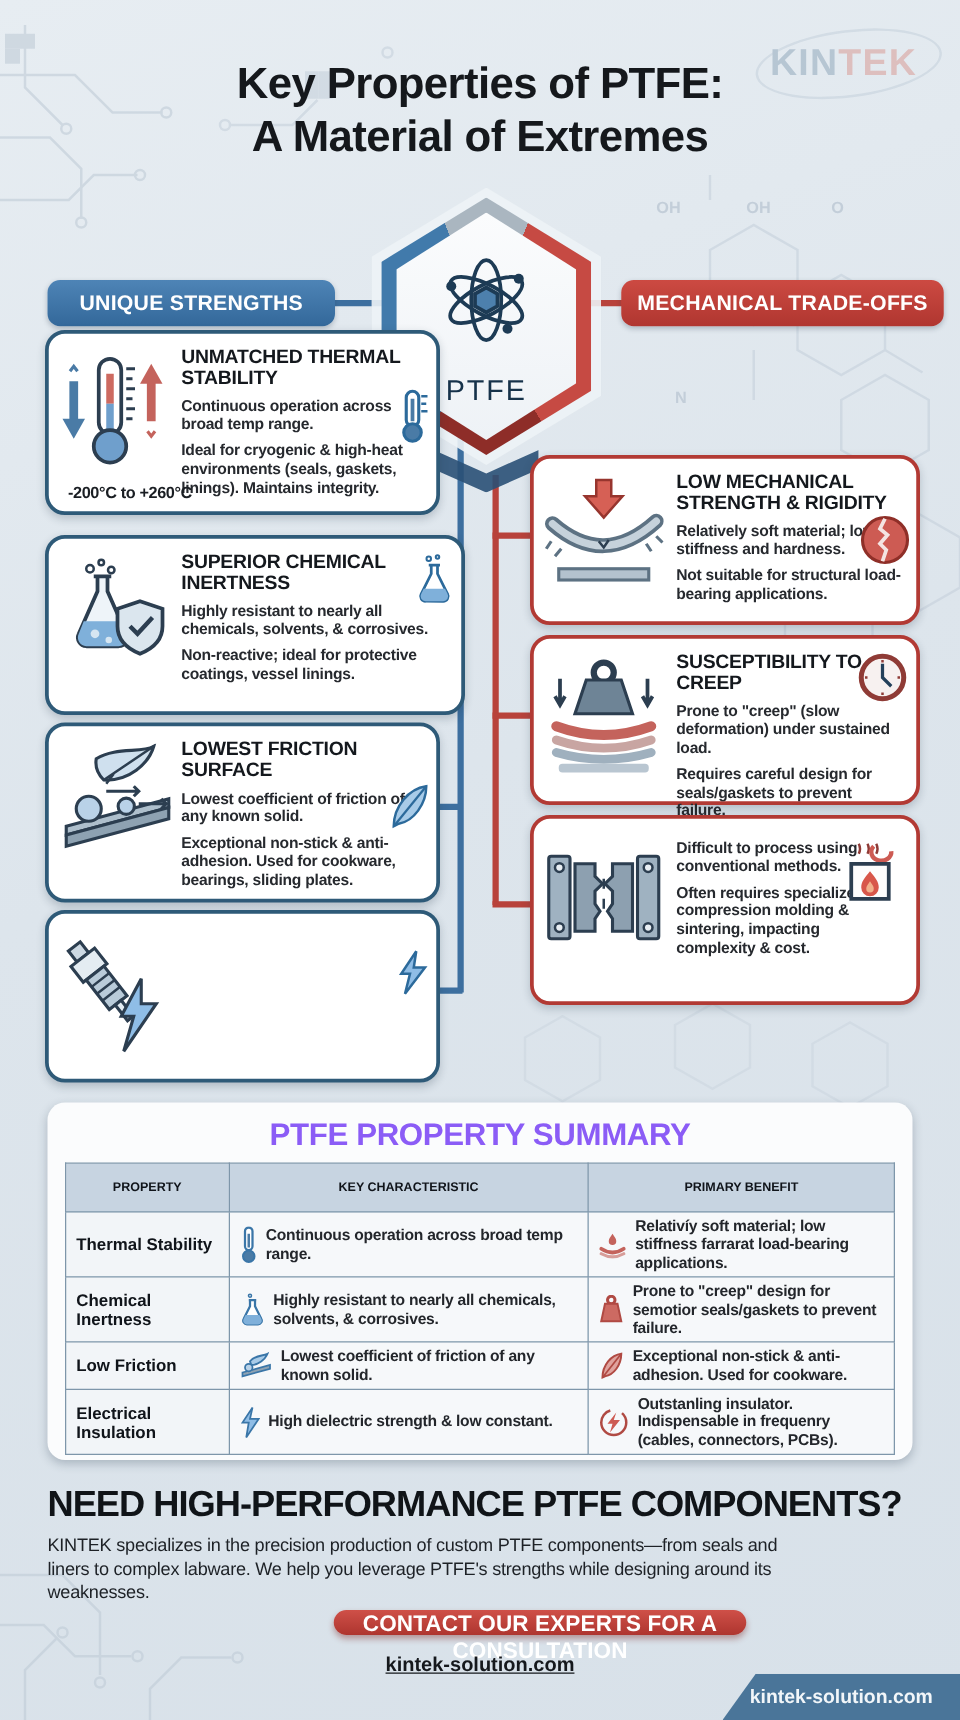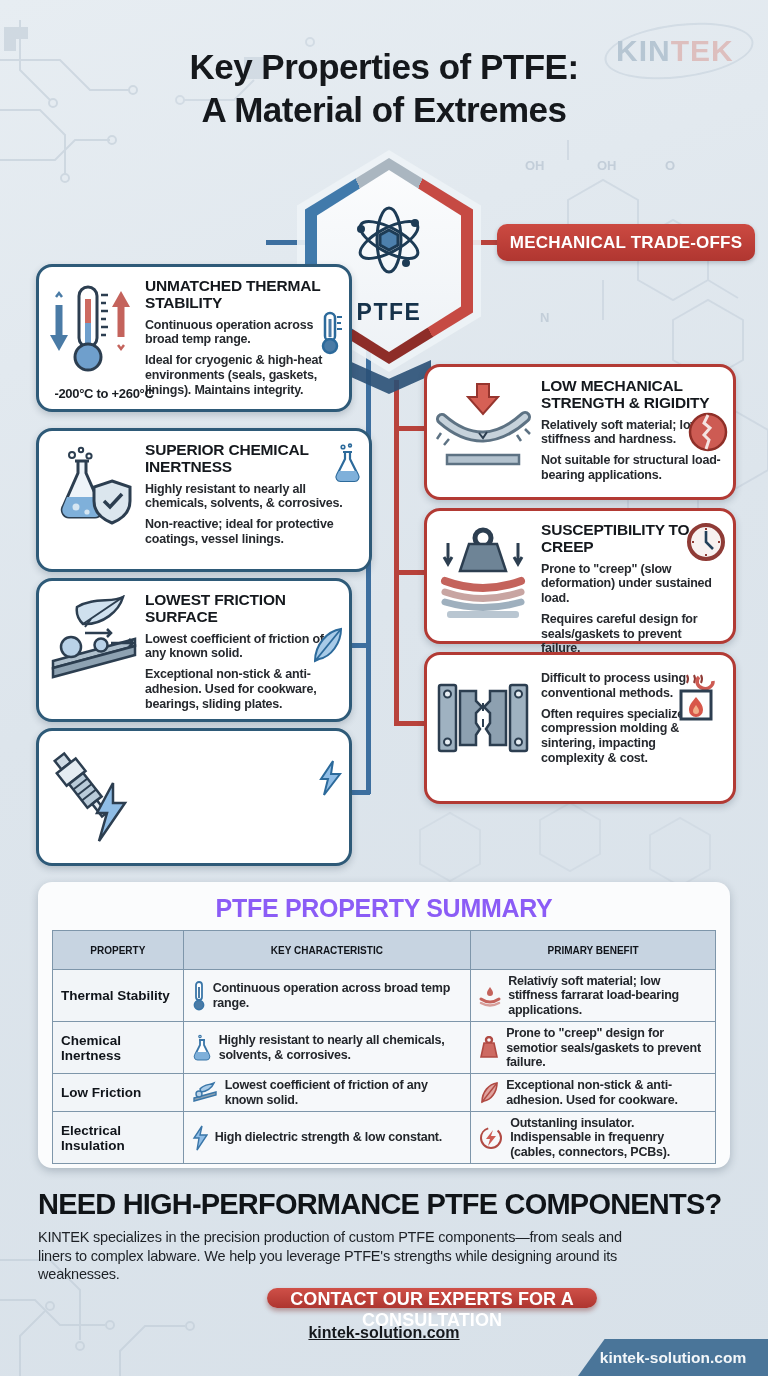--- a/index.html
+++ b/index.html
@@ -38,21 +38,21 @@
             clip-path:polygon(50% 0,100% 25%,100% 75%,50% 100%,0 75%,0 25%);opacity:.9;
             filter:drop-shadow(0 4px 6px rgba(40,60,80,.25));}
   .hex-ring{position:absolute;left:305px;top:158px;width:168px;height:206px;
             clip-path:polygon(50% 0,100% 25%,100% 75%,50% 100%,0 75%,0 25%);
             background:conic-gradient(from 0deg,#aab6c0 0 22deg,#c64a43 22deg 150deg,#8e2d28 150deg 208deg,#2c5d8c 208deg 260deg,#417aab 260deg 338deg,#aab6c0 338deg 360deg);}
   .hex-inner{position:absolute;inset:12px;clip-path:polygon(50% 0,100% 25%,100% 75%,50% 100%,0 75%,0 25%);
              background:linear-gradient(180deg,#fbfcfd,#eef2f6);display:flex;flex-direction:column;
              align-items:center;justify-content:center;}
   .hex-chev{position:absolute;left:347px;top:360px;width:84px;height:34px;background:#2a5075;
             clip-path:polygon(0 0,50% 55%,100% 0,100% 45%,50% 100%,0 45%);opacity:.9;}
-  .ptfe-label{font-size:23px;font-weight:bold;color:#16324a;letter-spacing:1.5px;margin-top:16px;}
+  .ptfe-label{font-size:23px;font-weight:normal;color:#16324a;letter-spacing:1.5px;margin-top:16px;}
 
   
   .card{position:absolute;background:#fff;border-radius:16px;box-shadow:0 3px 7px rgba(30,50,70,.22);}
   .card.blue{border:3px solid #2e5a78;left:36px;width:310px;}
   .card.red{border:3px solid #b23a34;left:424px;width:306px;}
   .card-inner{position:absolute;inset:0;padding:10px 10px 8px 10px;}
   .card-icon{position:absolute;left:8px;top:14px;}
   .card-text{margin-left:96px;margin-right:2px;}
   .card.red .card-text{margin-left:104px;}
   .card-title{font-size:15.5px;font-weight:bold;color:#14181d;line-height:1.12;letter-spacing:-0.2px;}
@@ -161,20 +161,21 @@
 
   <div class="connector v-blue" style="left:366px;top:330px;height:464px;"></div>
   <div class="connector h-blue" style="left:344px;top:492px;width:26px;"></div>
   <div class="connector h-blue" style="left:344px;top:643px;width:26px;"></div>
   <div class="connector h-blue" style="left:344px;top:790px;width:26px;"></div>
   <div class="connector v-red" style="left:394px;top:380px;height:344px;"></div>
   <div class="connector h-red" style="left:394px;top:426px;width:32px;"></div>
   <div class="connector h-red" style="left:394px;top:570px;width:32px;"></div>
   <div class="connector h-red" style="left:394px;top:721px;width:32px;"></div>
 
+  <div class="pill blue">UNIQUE STRENGTHS</div>
   <div class="pill red">MECHANICAL TRADE-OFFS</div>
 
   <div class="hex-chev"></div>
   <div class="hex-glow"></div>
   <div class="hex-ring">
     <div class="hex-inner">
       <svg width="86" height="86" viewBox="0 0 86 86" fill="none" stroke="#1d3b55" stroke-width="3">
         <ellipse cx="43" cy="43" rx="32" ry="12" transform="rotate(-28 43 43)"></ellipse>
         <ellipse cx="43" cy="43" rx="32" ry="12" transform="rotate(28 43 43)"></ellipse>
         <ellipse cx="43" cy="43" rx="32" ry="12" transform="rotate(90 43 43)"></ellipse>

